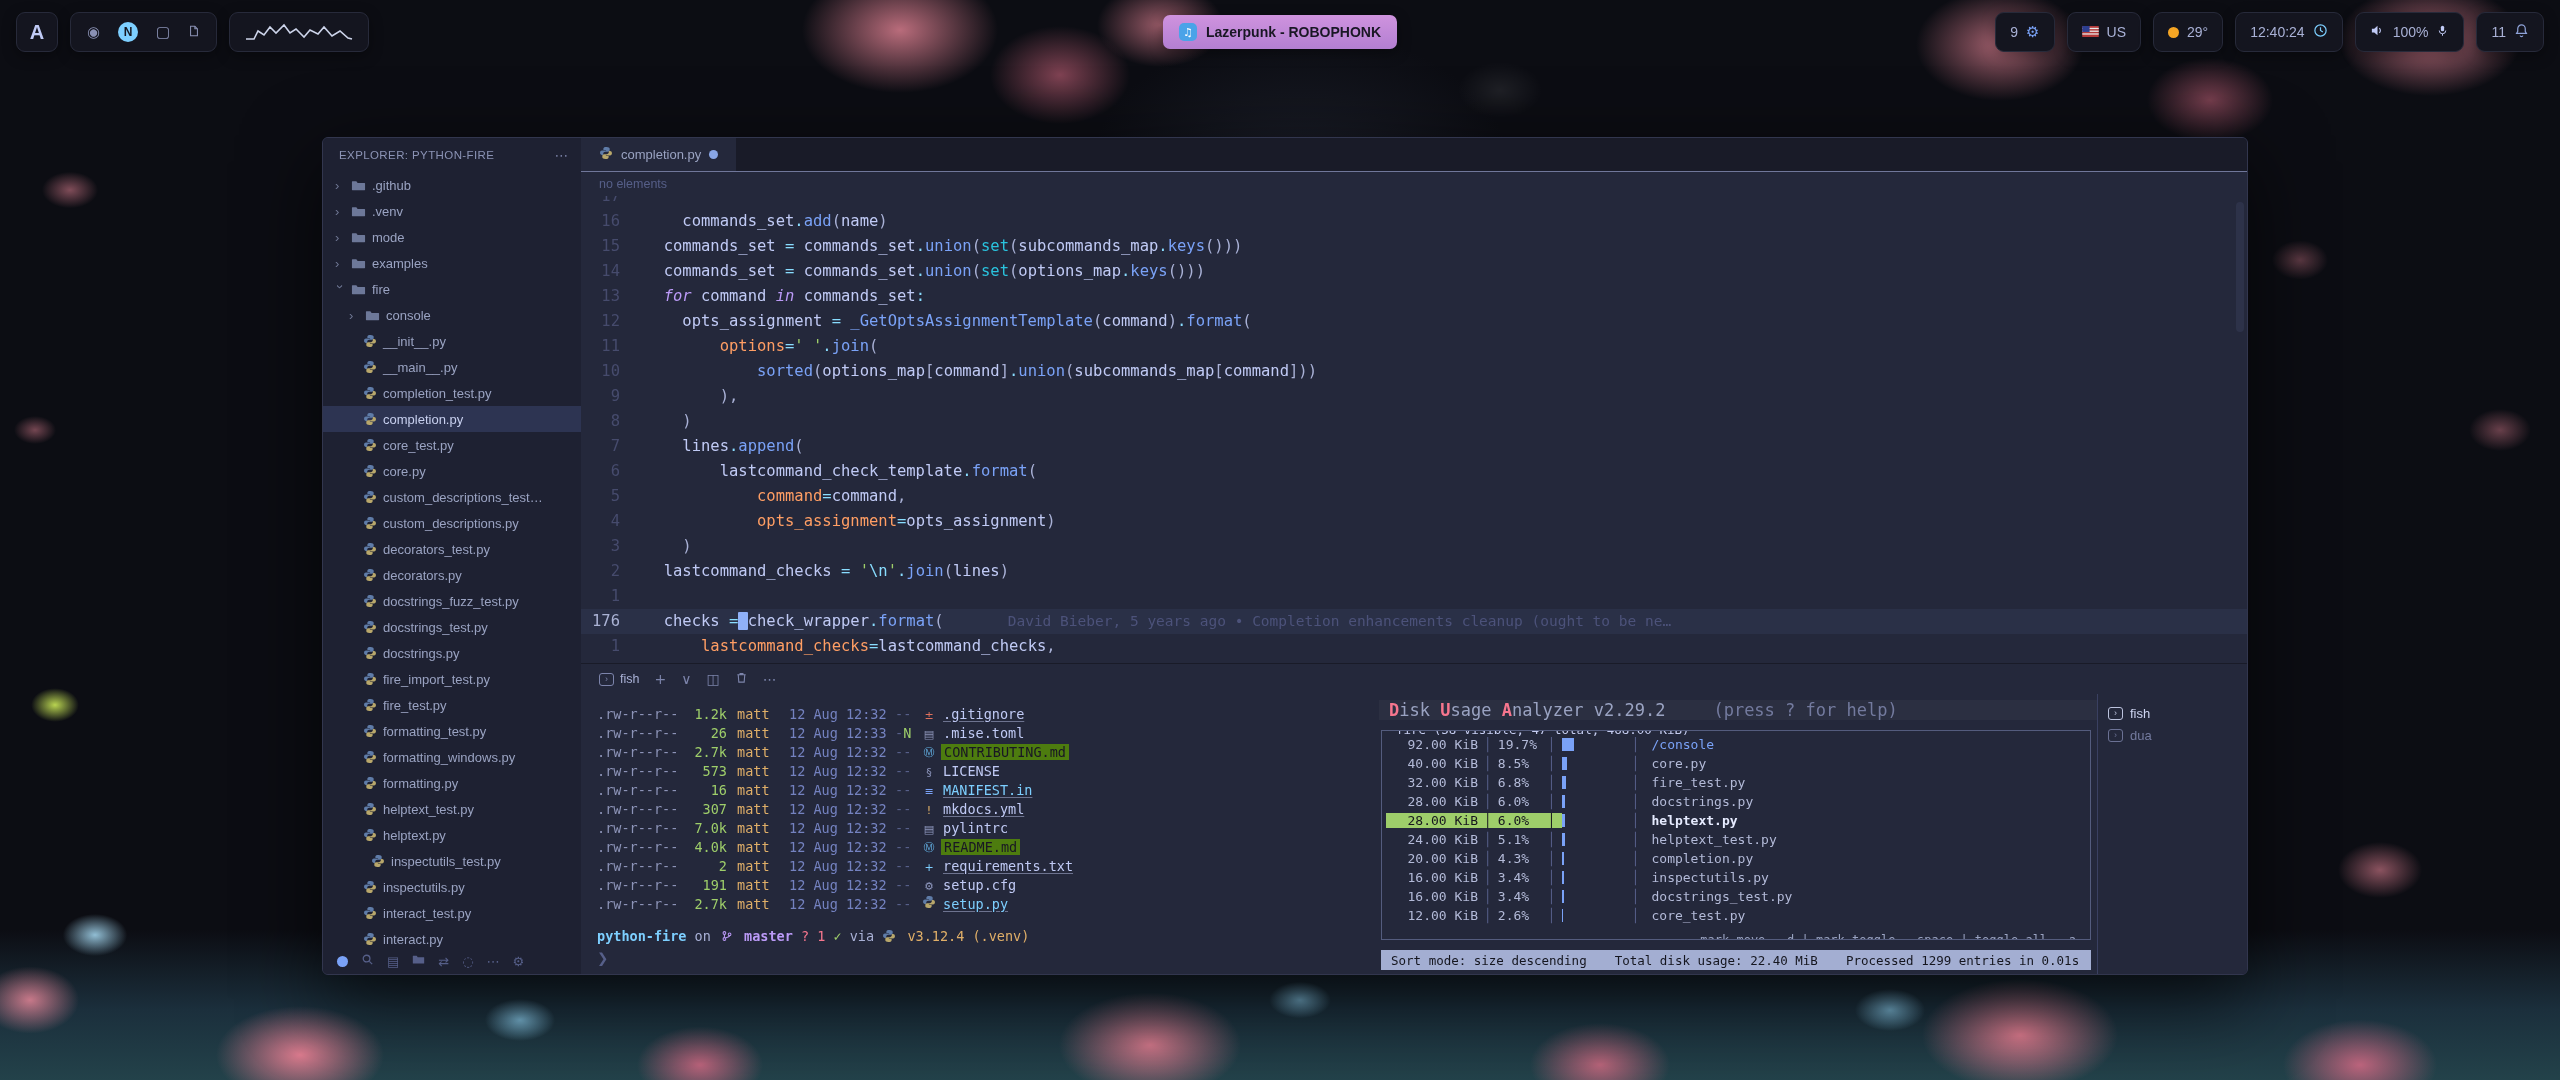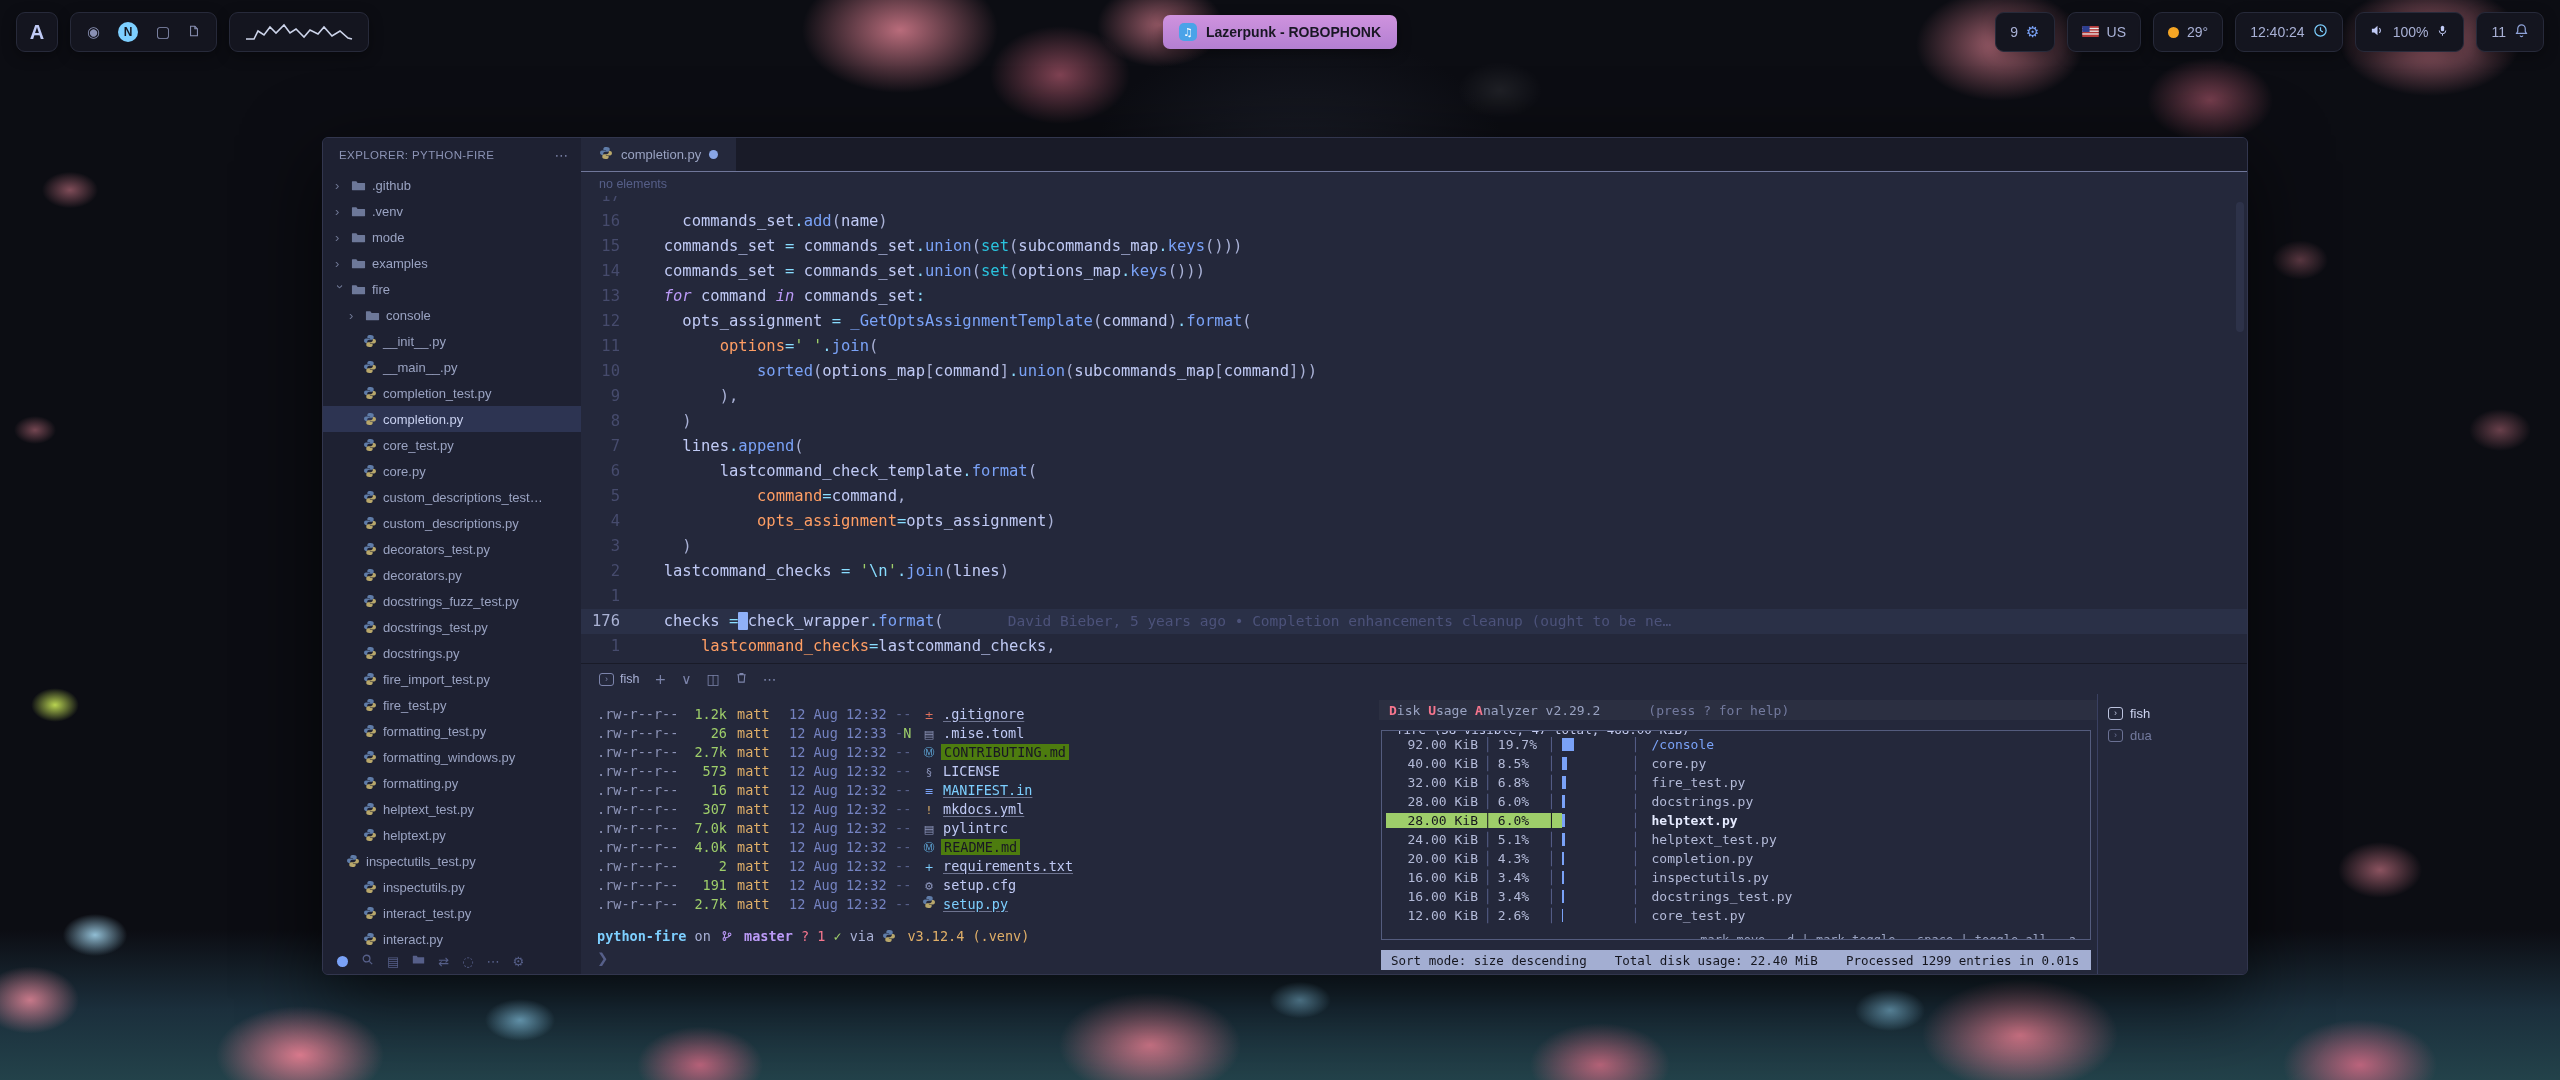--- a/index.html
+++ b/index.html
@@ -101,21 +101,21 @@
   .fname.blue{color:#7dcfff}
   .fname.link{text-decoration:underline;text-underline-offset:2px;text-decoration-color:rgba(169,177,214,.55)}
   .promptline{margin-top:14px;height:19px;display:flex;align-items:center;white-space:pre}
   .pdir{color:#7dcfff;font-weight:bold}.ppl{color:#a9b1d6}
   .pbranch{color:#bb9af7;font-weight:bold;display:inline-flex;align-items:center}
   .punt{color:#f7768e}.pok{color:#9ece6a}
   .ppy{color:#e0af68;display:inline-flex;align-items:center;gap:3px}.pvenv{color:#e0af68}
   .promptchar{margin-top:6px;color:#565f89;font-size:13.5px;font-family:"DejaVu Sans",sans-serif}
   
   .duapane{width:724px;flex:none;display:flex;flex-direction:column;padding:6px 0 2px 6px;font-family:"DejaVu Sans Mono",monospace;min-height:0}
-  .dua-header{height:20px;flex:none;display:flex;gap:48px;align-items:center;font-size:13px;color:#9aa3c2;padding-left:10px;background:rgba(255,255,255,.035)}
+  .dua-header{height:20px;flex:none;display:flex;gap:48px;align-items:center;font-size:17px;color:#9aa3c2;padding-left:10px;background:rgba(255,255,255,.035)}
   .dua-acc{color:#f7768e;font-weight:bold}
   .dua-help{color:#737a9e}
   .duabox{flex:1;border:1px solid #545c7e;margin:10px 6px 4px 2px;position:relative;padding:4px 4px;min-height:0;overflow:hidden}
   .duabox-title{position:absolute;top:-9px;left:8px;background:#24283b;padding:0 6px;font-size:12.5px;color:#c6cdf0}
   .duabox-footer{position:absolute;bottom:-8px;right:8px;background:#24283b;padding:0 6px;font-size:12px;color:#9aa3c2}
   .drow{height:19px;display:flex;align-items:center;font-size:13px;color:#b3bad8;white-space:pre}
   .selgroup{display:flex;align-items:center}
   .dsize{width:92px;text-align:right}
   .dsep{color:#565f89;padding:0 6px}
   .dpct{width:44px;}
@@ -392,21 +392,21 @@
           </svg>
           <span class="tlabel">helptext_test.py</span>
         </div>
         <div class="trow" style="padding-left: 40px;">
           <svg class="pyicon" viewBox="0 0 16 16">
             <path fill="#5f7ca8" d="M7.9 1.2c-1.7 0-2.9.7-2.9 2v1.5h3.1v.5H3.4c-1.3 0-2.2 1-2.2 2.5s.9 2.5 2.2 2.5h1.4V8.9c0-1.2 1.1-2.2 2.4-2.2h3c1.1 0 2-.9 2-2V3.2c0-1.2-1.6-2-3.2-2z"></path>
             <path fill="#b8a76b" d="M8.1 14.8c1.7 0 2.9-.7 2.9-2v-1.5H7.9v-.5h4.7c1.3 0 2.2-1 2.2-2.5s-.9-2.5-2.2-2.5h-1.4v1.3c0 1.2-1.1 2.2-2.4 2.2h-3c-1.1 0-2 .9-2 2v1.5c0 1.2 1.6 2 3.2 2z"></path>
           </svg>
           <span class="tlabel">helptext.py</span>
         </div>
-        <div class="trow" style="padding-left: 23px;">
+        <div class="trow" style="padding-left: 48px;">
           <svg class="pyicon" viewBox="0 0 16 16">
             <path fill="#5f7ca8" d="M7.9 1.2c-1.7 0-2.9.7-2.9 2v1.5h3.1v.5H3.4c-1.3 0-2.2 1-2.2 2.5s.9 2.5 2.2 2.5h1.4V8.9c0-1.2 1.1-2.2 2.4-2.2h3c1.1 0 2-.9 2-2V3.2c0-1.2-1.6-2-3.2-2z"></path>
             <path fill="#b8a76b" d="M8.1 14.8c1.7 0 2.9-.7 2.9-2v-1.5H7.9v-.5h4.7c1.3 0 2.2-1 2.2-2.5s-.9-2.5-2.2-2.5h-1.4v1.3c0 1.2-1.1 2.2-2.4 2.2h-3c-1.1 0-2 .9-2 2v1.5c0 1.2 1.6 2 3.2 2z"></path>
           </svg>
           <span class="tlabel">inspectutils_test.py</span>
         </div>
         <div class="trow" style="padding-left: 40px;">
           <svg class="pyicon" viewBox="0 0 16 16">
             <path fill="#5f7ca8" d="M7.9 1.2c-1.7 0-2.9.7-2.9 2v1.5h3.1v.5H3.4c-1.3 0-2.2 1-2.2 2.5s.9 2.5 2.2 2.5h1.4V8.9c0-1.2 1.1-2.2 2.4-2.2h3c1.1 0 2-.9 2-2V3.2c0-1.2-1.6-2-3.2-2z"></path>
             <path fill="#b8a76b" d="M8.1 14.8c1.7 0 2.9-.7 2.9-2v-1.5H7.9v-.5h4.7c1.3 0 2.2-1 2.2-2.5s-.9-2.5-2.2-2.5h-1.4v1.3c0 1.2-1.1 2.2-2.4 2.2h-3c-1.1 0-2 .9-2 2v1.5c0 1.2 1.6 2 3.2 2z"></path>

